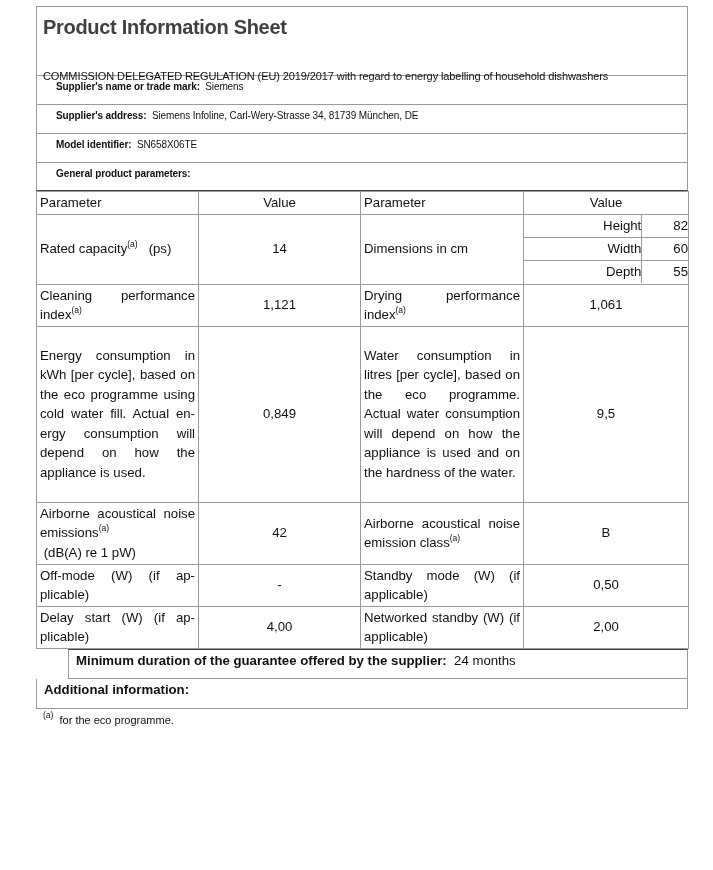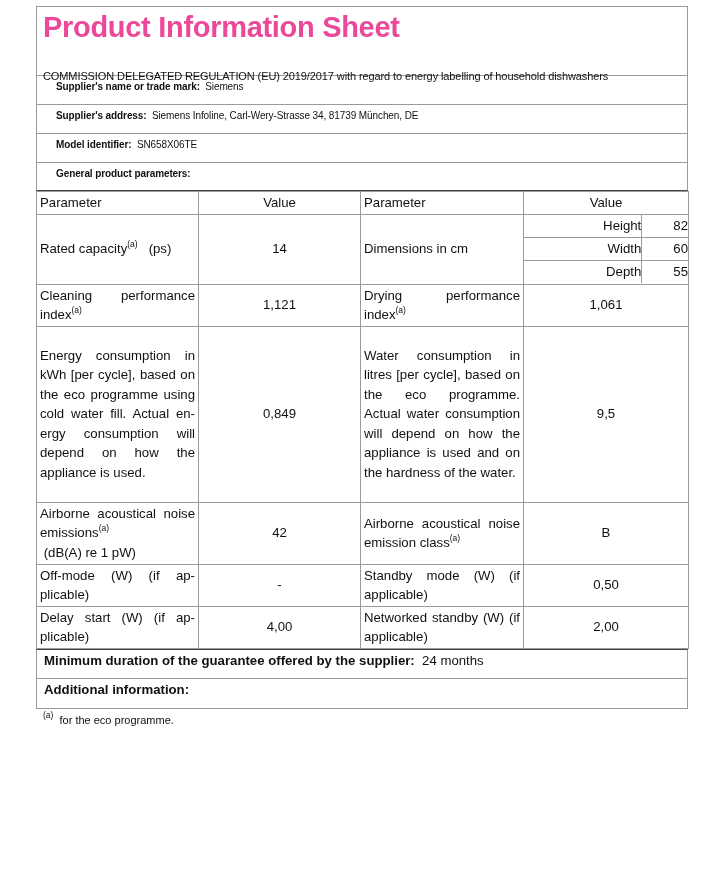--- a/index.html
+++ b/index.html
@@ -1,37 +1,37 @@
 <!DOCTYPE html>
 <html><head>
 <meta charset="utf-8">
 <style>
   html, body { margin: 0; padding: 0; background: #ffffff; }
   body { width: 713px; height: 870px; position: relative; font-family: "Liberation Sans", sans-serif; color: #111; overflow: hidden; }
   .sheet { position: absolute; left: 36px; top: 6px; width: 652px; }
   .title-box { border: 1px solid #9a9a9a; border-bottom: none; padding: 2px 0 0 6px; height: 69px; box-sizing: border-box; }
-  .title { font-size: 29px; font-weight: bold; color: #ec4899; letter-spacing: -0.3px; line-height: 36px; }
+  .title { font-size: 20px; font-weight: bold; color: #404040; letter-spacing: -0.3px; line-height: 36px; }
   .subtitle { font-size: 11px; margin-top: 25px; letter-spacing: -0.1px; }
   .row-line { border: 1px solid #9a9a9a; border-bottom: none; height: 29px; box-sizing: border-box; padding: 5px 0 0 19px; font-size: 10px; letter-spacing: -0.1px; }
   .row-line b { font-weight: bold; }
   .gp { border-bottom: 1.5px solid #444; }
   table.params { border-collapse: collapse; width: 652px; table-layout: fixed; font-size: 13.2px; }
   table.params td { border: 1px solid #9a9a9a; padding: 1px 3px; vertical-align: middle; line-height: 19.5px; }
   td.p { text-align: justify; text-align-last: left; }
   td.v { text-align: center; }
   sup { font-size: 8.5px; vertical-align: 6px; line-height: 0; }
   td.sub { padding: 0 !important; }
   table.dims { border-collapse: collapse; width: 100%; height: 68px; }
   table.dims td { border: 1px solid #9a9a9a; padding: 0; text-align: right; height: 22px; line-height: 20px; }
   table.dims tr:first-child td { border-top: none; }
   table.dims tr:last-child td { border-bottom: none; }
   table.dims td:first-child { border-left: none; }
   table.dims td:last-child { border-right: none; }
   .bottom-line { border: 1px solid #9a9a9a; border-top: none; height: 30px; box-sizing: border-box; padding: 3px 0 0 7px; font-size: 13.2px; }
-  .bottom-line.thick-top { border-top: 1.5px solid #444; }
+  .bottom-line.thick-top { border-top: 1.5px solid #444; margin-left: 32px; }
   .weblink { border: 1px solid #9a9a9a; border-top: none; padding: 4px 7px 3px 7px; font-size: 13.2px; line-height: 19.5px; }
   .footnote { font-size: 11px; padding: 5px 0 0 7px; }
 </style>
 </head>
 <body>
 
 <div class="sheet">
   <div class="title-box">
     <div class="title">Product Information Sheet</div>
     <div class="subtitle">COMMISSION DELEGATED REGULATION (EU) 2019/2017 with regard to energy labelling of household dishwashers</div>

